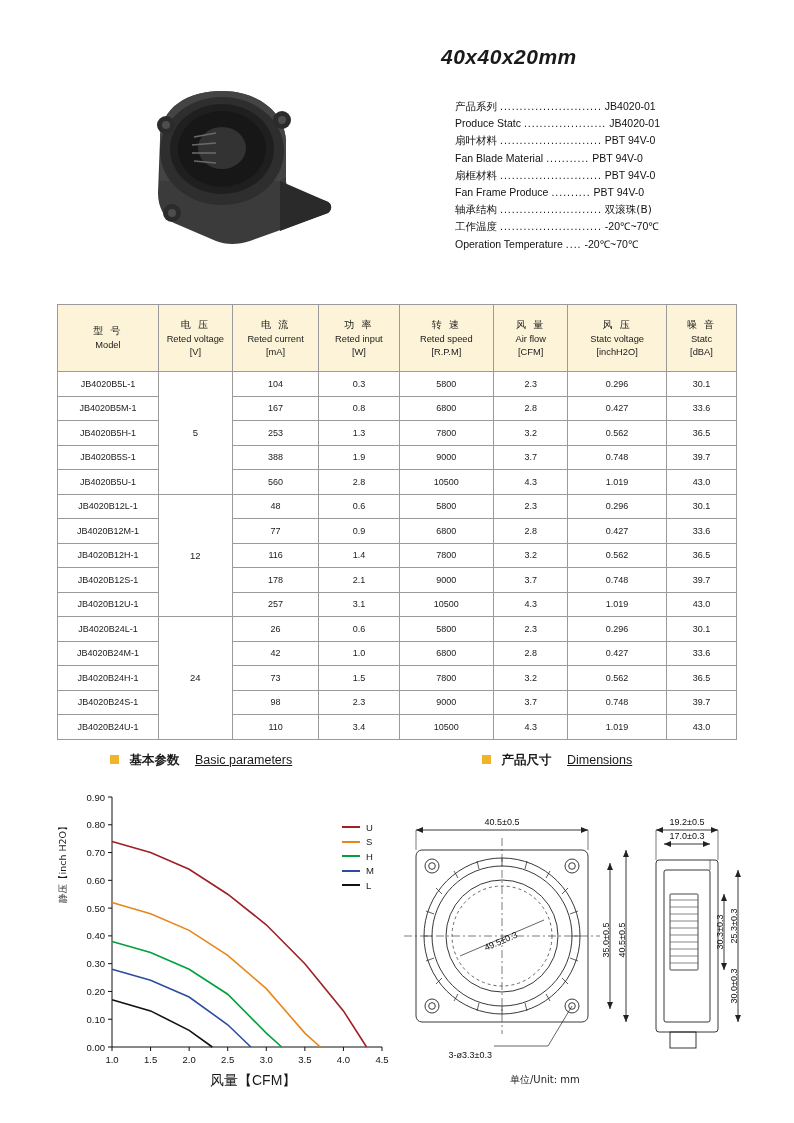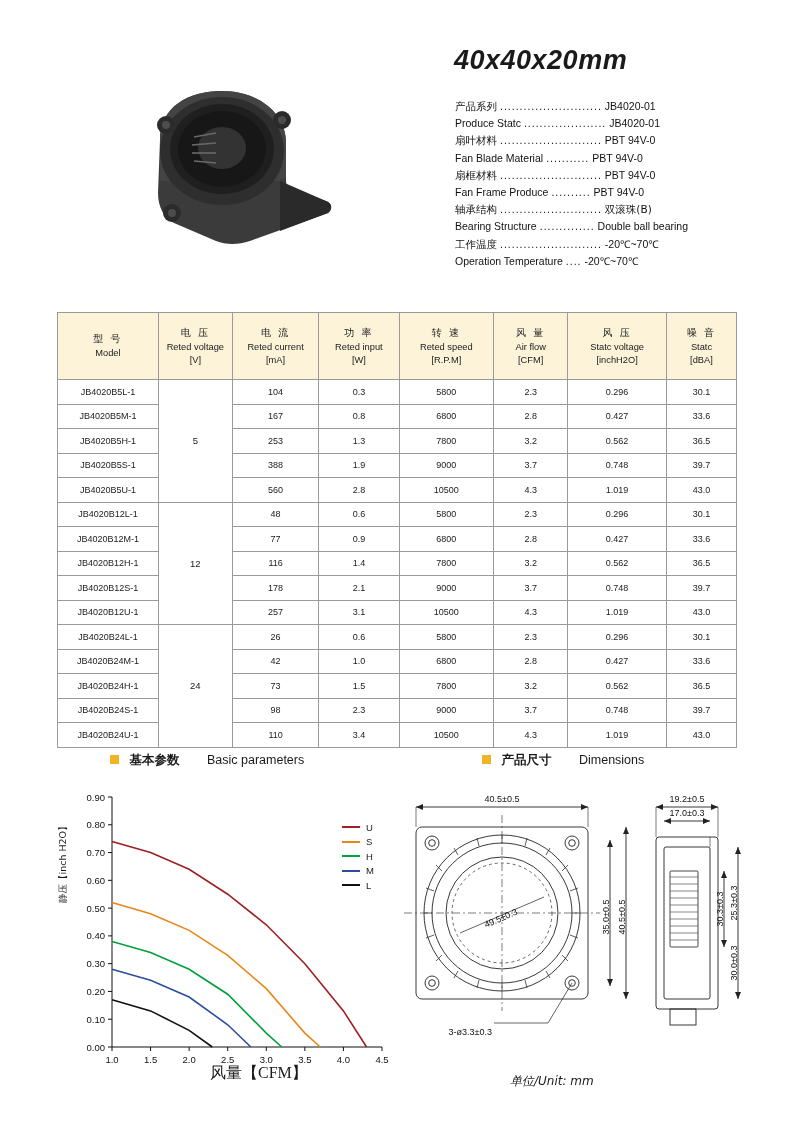--- a/index.html
+++ b/index.html
@@ -8,39 +8,39 @@
     background:#ffffff;
     font-family:"Liberation Sans", sans-serif;
     color:#1a1a1a;
     position:relative;
     overflow:hidden;
   }
   .page { position:relative; width:794px; height:1123px; }
 
   
   .title {
-    position:absolute; left:454px; top:45px;
-    font-size:27px; font-weight:bold; font-style:italic;
+    position:absolute; left:441px; top:45px;
+    font-size:21px; font-weight:bold; font-style:italic;
     letter-spacing:0.5px;
   }
   .specs {
     position:absolute; left:455px; top:98px;
     font-size:10.5px; line-height:17.2px; color:#111;
   }
   .spec-row { display:flex; align-items:baseline; white-space:nowrap; }
   .spec-label { }
   .spec-dots { flex:0 0 auto; letter-spacing:1px; color:#111; padding:0 3px; }
   .spec-value { }
   .cn { font-family:"DejaVu Sans", sans-serif; }
 
   
   .product-img { position:absolute; left:130px; top:85px; width:215px; height:180px; }
 
   
-  .table-wrap { position:absolute; left:57px; top:312px; width:736px; }
+  .table-wrap { position:absolute; left:57px; top:304px; width:736px; }
   table.spec-table { border-collapse:collapse; width:680px; font-size:9px; }
   table.spec-table th, table.spec-table td {
     border:1px solid #9a9a9a; text-align:center; color:#1a1a1a;
   }
   table.spec-table thead th {
     background:#fdf3d8; height:62px; font-size:9.3px; line-height:13px; padding:2px 1px;
     font-weight:normal;
   }
   thead .th-cn { font-family:"DejaVu Sans", sans-serif; font-size:10px; letter-spacing:2px; display:block; margin-bottom:2px; }
   thead .th-en { display:block; }
@@ -48,38 +48,38 @@
   td.model { text-align:center; }
   td.volt { font-size:9.5px; }
 
   
   .sec-head { position:absolute; font-size:12.5px; }
   .sec-head .sq {
     display:inline-block; width:9px; height:9px; background:#f0b429; margin-right:7px;
     vertical-align:0px;
   }
   .sec-head .cn-t { font-family:"DejaVu Sans", sans-serif; font-weight:bold; font-size:12.5px;margin-top:24px; }
-  .sec-head .en-t { font-weight:normal; font-size:12.5px; margin-left:24px; }
+  .sec-head .en-t { font-weight:normal; font-size:12.5px; margin-left:12px;text-decoration:underline; }
   #basic-head { left:110px; top:752px; }
   #dim-head { left:482px; top:752px; }
 
   
   .chart-area { position:absolute; left:60px; top:785px; width:340px; height:310px; }
   .y-axis-label {
     position:absolute; left:-3px; top:118px; transform:rotate(-90deg); transform-origin:left top;
     font-size:9.5px; white-space:nowrap; font-family:"DejaVu Sans", sans-serif;
   }
-  .x-axis-label { position:absolute; left:150px; top:278px; font-size:16px; font-family:Liberation Serif, serif; }
+  .x-axis-label { position:absolute; left:150px; top:287px; font-size:14px; font-family:Liberation Sans, sans-serif; }
   .legend { position:absolute; left:282px; top:35px; font-size:9.5px; }
   .legend-row { display:flex; align-items:center; height:14.5px; }
   .legend-line { width:18px; height:2px; margin-right:6px; }
 
   
-  .dim-area { position:absolute; left:398px; top:785px; width:350px; height:310px;text-align:center; }
-  .unit-note { position:absolute; left:510px; top:1073px; font-size:12px; font-family:"DejaVu Sans", sans-serif;font-style:italic; }
+  .dim-area { position:absolute; left:398px; top:808px; width:350px; height:310px;text-align:center; }
+  .unit-note { position:absolute; left:510px; top:1073px; font-size:10px; font-family:"DejaVu Sans", sans-serif; }
 
   svg text { font-family:"Liberation Sans", sans-serif; }
 </style>
 </head>
 <body>
 
 <div class="page">
 
   <div class="title">40x40x20mm</div>
 
@@ -137,25 +137,20 @@
     </div>
     <div class="spec-row">
       <span class="spec-label">Fan Frame Produce</span>
       <span class="spec-dots">..........</span>
       <span class="spec-value">PBT  94V-0</span>
     </div>
     <div class="spec-row">
       <span class="spec-label cn">轴承结构</span>
       <span class="spec-dots">..........................</span>
       <span class="spec-value cn">双滚珠(B)</span>
-    </div>
-    <div class="spec-row">
-      <span class="spec-label">Bearing Structure</span>
-      <span class="spec-dots">..............</span>
-      <span class="spec-value">Double ball bearing</span>
     </div>
     <div class="spec-row">
       <span class="spec-label cn">工作温度</span>
       <span class="spec-dots">..........................</span>
       <span class="spec-value">-20℃~70℃</span>
     </div>
     <div class="spec-row">
       <span class="spec-label">Operation Temperature</span>
       <span class="spec-dots">....</span>
       <span class="spec-value">-20℃~70℃</span>

